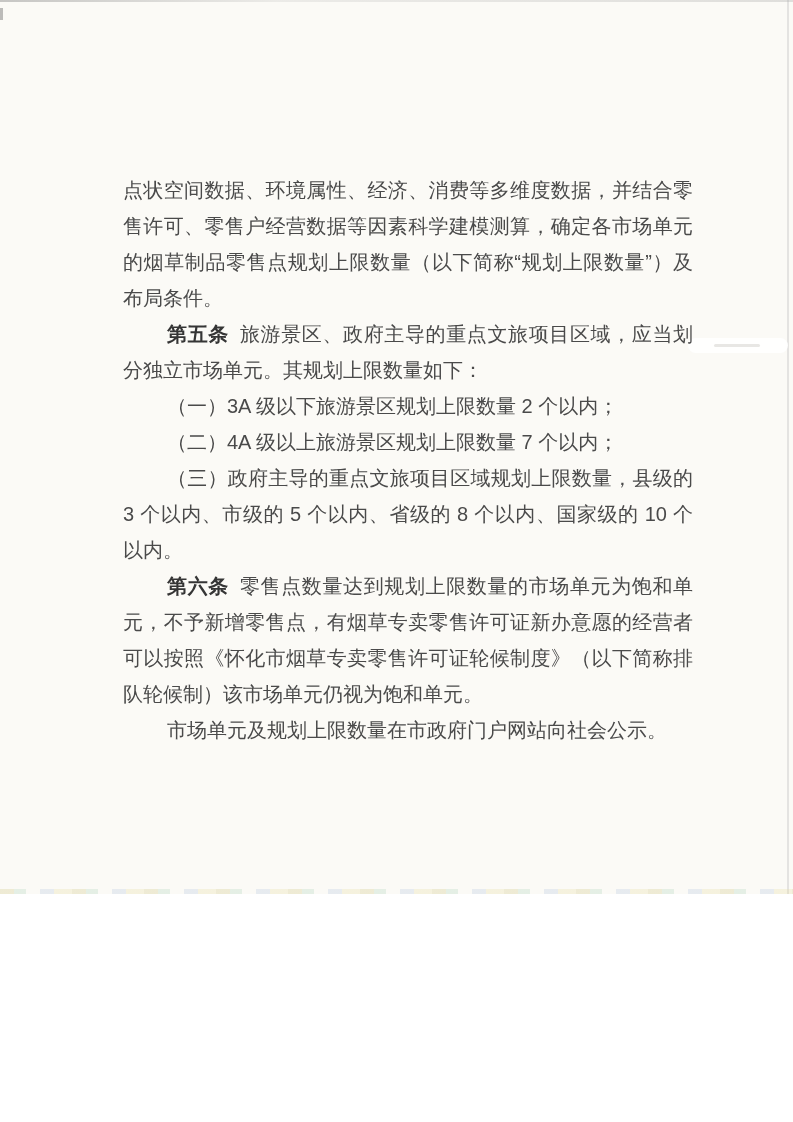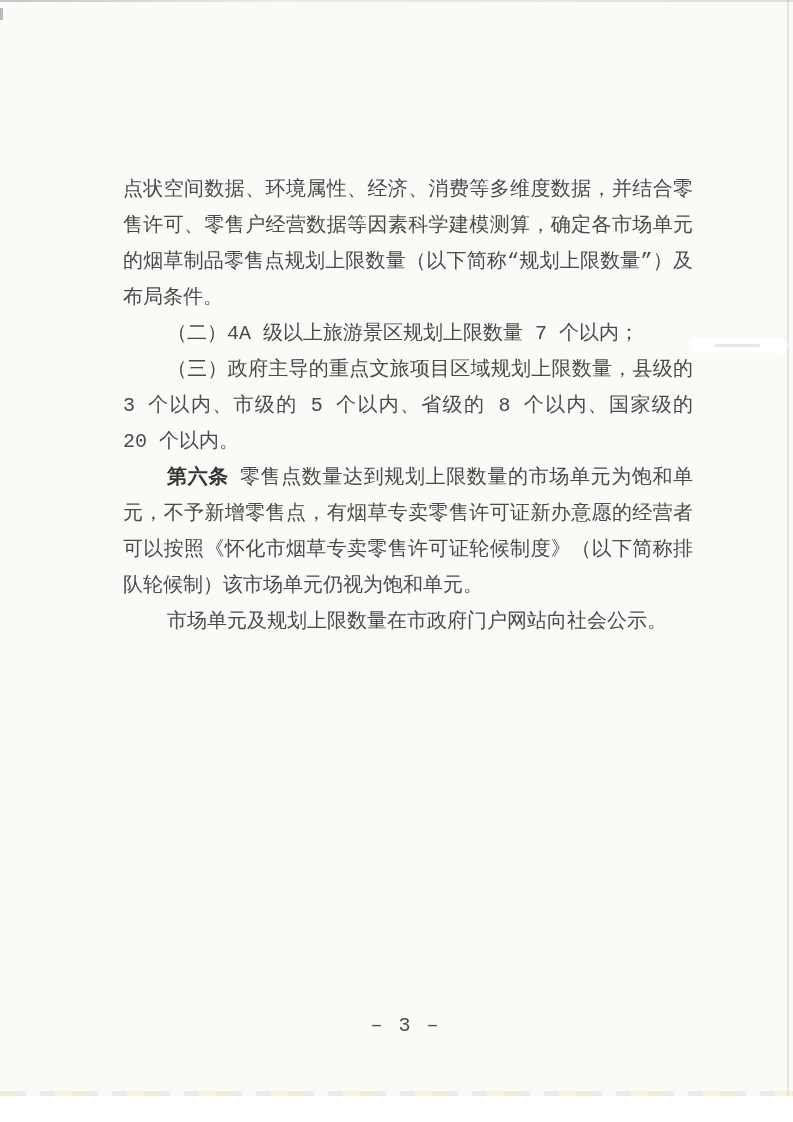--- a/index.html
+++ b/index.html
@@ -3,24 +3,24 @@
 <meta charset="utf-8">
 <style>
   html, body {
     margin: 0;
     padding: 0;
     background: #ffffff;
   }
   .page {
     position: relative;
     width: 793px;
-    height: 1096px;
+    height: 894px;
     background: #fbfaf6;
     overflow: hidden;
-    font-family: Liberation Mono, monospace;
+    font-family: Liberation Sans, sans-serif;
   }
   
   .top-edge {
     position: absolute;
     top: 0; left: 0; right: 0;
     height: 2px;
     background: linear-gradient(to right,
       rgba(120,120,120,0.40),
       rgba(165,165,165,0.18) 35%,
       rgba(150,150,150,0.28) 100%);
@@ -107,25 +107,27 @@
   <div class="top-edge"></div>
   <div class="left-edge-mark"></div>
   <div class="right-edge"></div>
   <div class="whiteout-patch"></div>
   <div class="smudge"></div>
 
   <div class="text-block">
 
     <p class="para">点状空间数据、环境属性、经济、消费等多维度数据，并结合零售许可、零售户经营数据等因素科学建模测算，确定各市场单元的烟草制品零售点规划上限数量（以下简称“规划上限数量”）及布局条件。</p>
 
+    <p class="para indent"><span class="lead">第五条</span><span>旅游景区、政府主导的重点文旅项目区域，应当划分独立市场单元。其规划上限数量如下：</span></p>
 
+    <p class="para indent">（一）3A 级以下旅游景区规划上限数量 2 个以内；</p>
 
     <p class="para indent">（二）4A 级以上旅游景区规划上限数量 7 个以内；</p>
 
-    <p class="para indent">（三）政府主导的重点文旅项目区域规划上限数量，县级的 3 个以内、市级的 5 个以内、省级的 8 个以内、国家级的 20 个以内。</p>
+    <p class="para indent">（三）政府主导的重点文旅项目区域规划上限数量，县级的 3 个以内、市级的 5 个以内、省级的 8 个以内、国家级的 10 个以内。</p>
 
     <p class="para indent"><span class="lead">第六条</span><span>零售点数量达到规划上限数量的市场单元为饱和单元，不予新增零售点，有烟草专卖零售许可证新办意愿的经营者可以按照《怀化市烟草专卖零售许可证轮候制度》（以下简称排队轮候制）该市场单元仍视为饱和单元。</span></p>
 
 
     <p class="para indent">市场单元及规划上限数量在市政府门户网站向社会公示。</p>
 
   </div>
 
   <div class="page-number">– 3 –</div>
 

